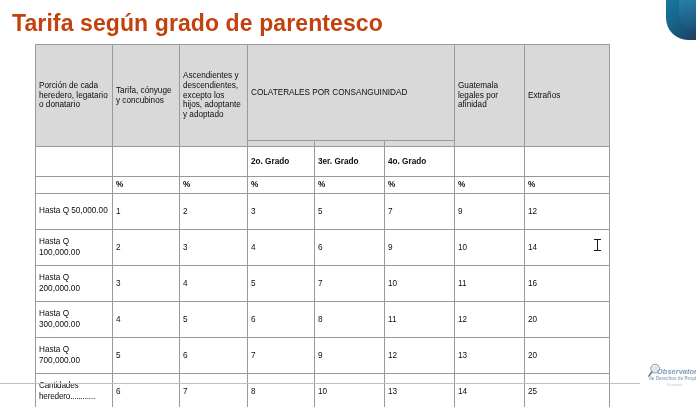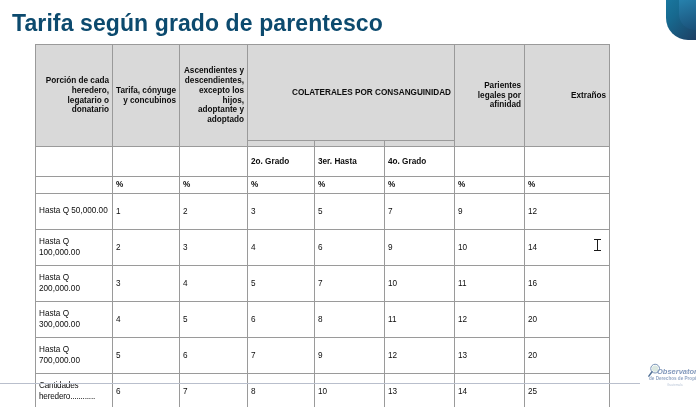--- a/index.html
+++ b/index.html
@@ -44,21 +44,21 @@
     border-bottom-left-radius: 16px;
   }
 
   
   .title {
     position: absolute;
     left: 12px;
     top: 10px;
     font-size: 23px;
     font-weight: bold;
-    color: #0c4a6e;
+    color: #c2410c;
     letter-spacing: 0.1px;
     white-space: nowrap;
   }
 
   
   .tbl-wrap {
     position: absolute;
     left: 35px;
     top: 44px;
     width: 574px;
@@ -74,22 +74,22 @@
     font-size: 8.2px;
     color: #0d0d0d;
     padding: 2px 3px;
     vertical-align: middle;
     line-height: 1.18;
     box-sizing: border-box;
   }
   
   .hdr {
     background: #d9d9d9;
-    font-weight: bold;
-    text-align: right;
+    font-weight: normal;
+    text-align: left;
     height: 96px;
   }
   .sub-hdr {
     background: #ffffff;
     font-weight: bold;
     text-align: left;
     height: 30px;
   }
   .pct-row td {
     background: #ffffff;
@@ -226,35 +226,35 @@
           <col class="c5">
           <col class="c6">
           <col class="c7">
       </colgroup>
       <tbody>
         <tr>
           <td class="hdr" rowspan="2">Porción de cada heredero, legatario o donatario</td>
           <td class="hdr" rowspan="2">Tarifa, cónyuge y concubinos</td>
           <td class="hdr" rowspan="2">Ascendientes y descendientes, excepto los hijos, adoptante y adoptado</td>
           <td class="hdr" colspan="3">COLATERALES POR CONSANGUINIDAD</td>
-          <td class="hdr" rowspan="2">Parientes legales por afinidad</td>
+          <td class="hdr" rowspan="2">Guatemala legales por afinidad</td>
           <td class="hdr" rowspan="2">Extraños</td>
         </tr>
         <tr>
           <td class="hdr" style="height:6px"></td>
           <td class="hdr" style="height:6px"></td>
           <td class="hdr" style="height:6px"></td>
         </tr>
 
         <tr>
           <td class="sub-hdr"></td>
           <td class="sub-hdr"></td>
           <td class="sub-hdr"></td>
           <td class="sub-hdr">2o. Grado</td>
-          <td class="sub-hdr">3er. Hasta</td>
+          <td class="sub-hdr">3er. Grado</td>
           <td class="sub-hdr">4o. Grado</td>
           <td class="sub-hdr"></td>
           <td class="sub-hdr"></td>
         </tr>
 
         <tr class="pct-row">
           <td></td>
           <td>%</td>
           <td>%</td>
           <td>%</td>

